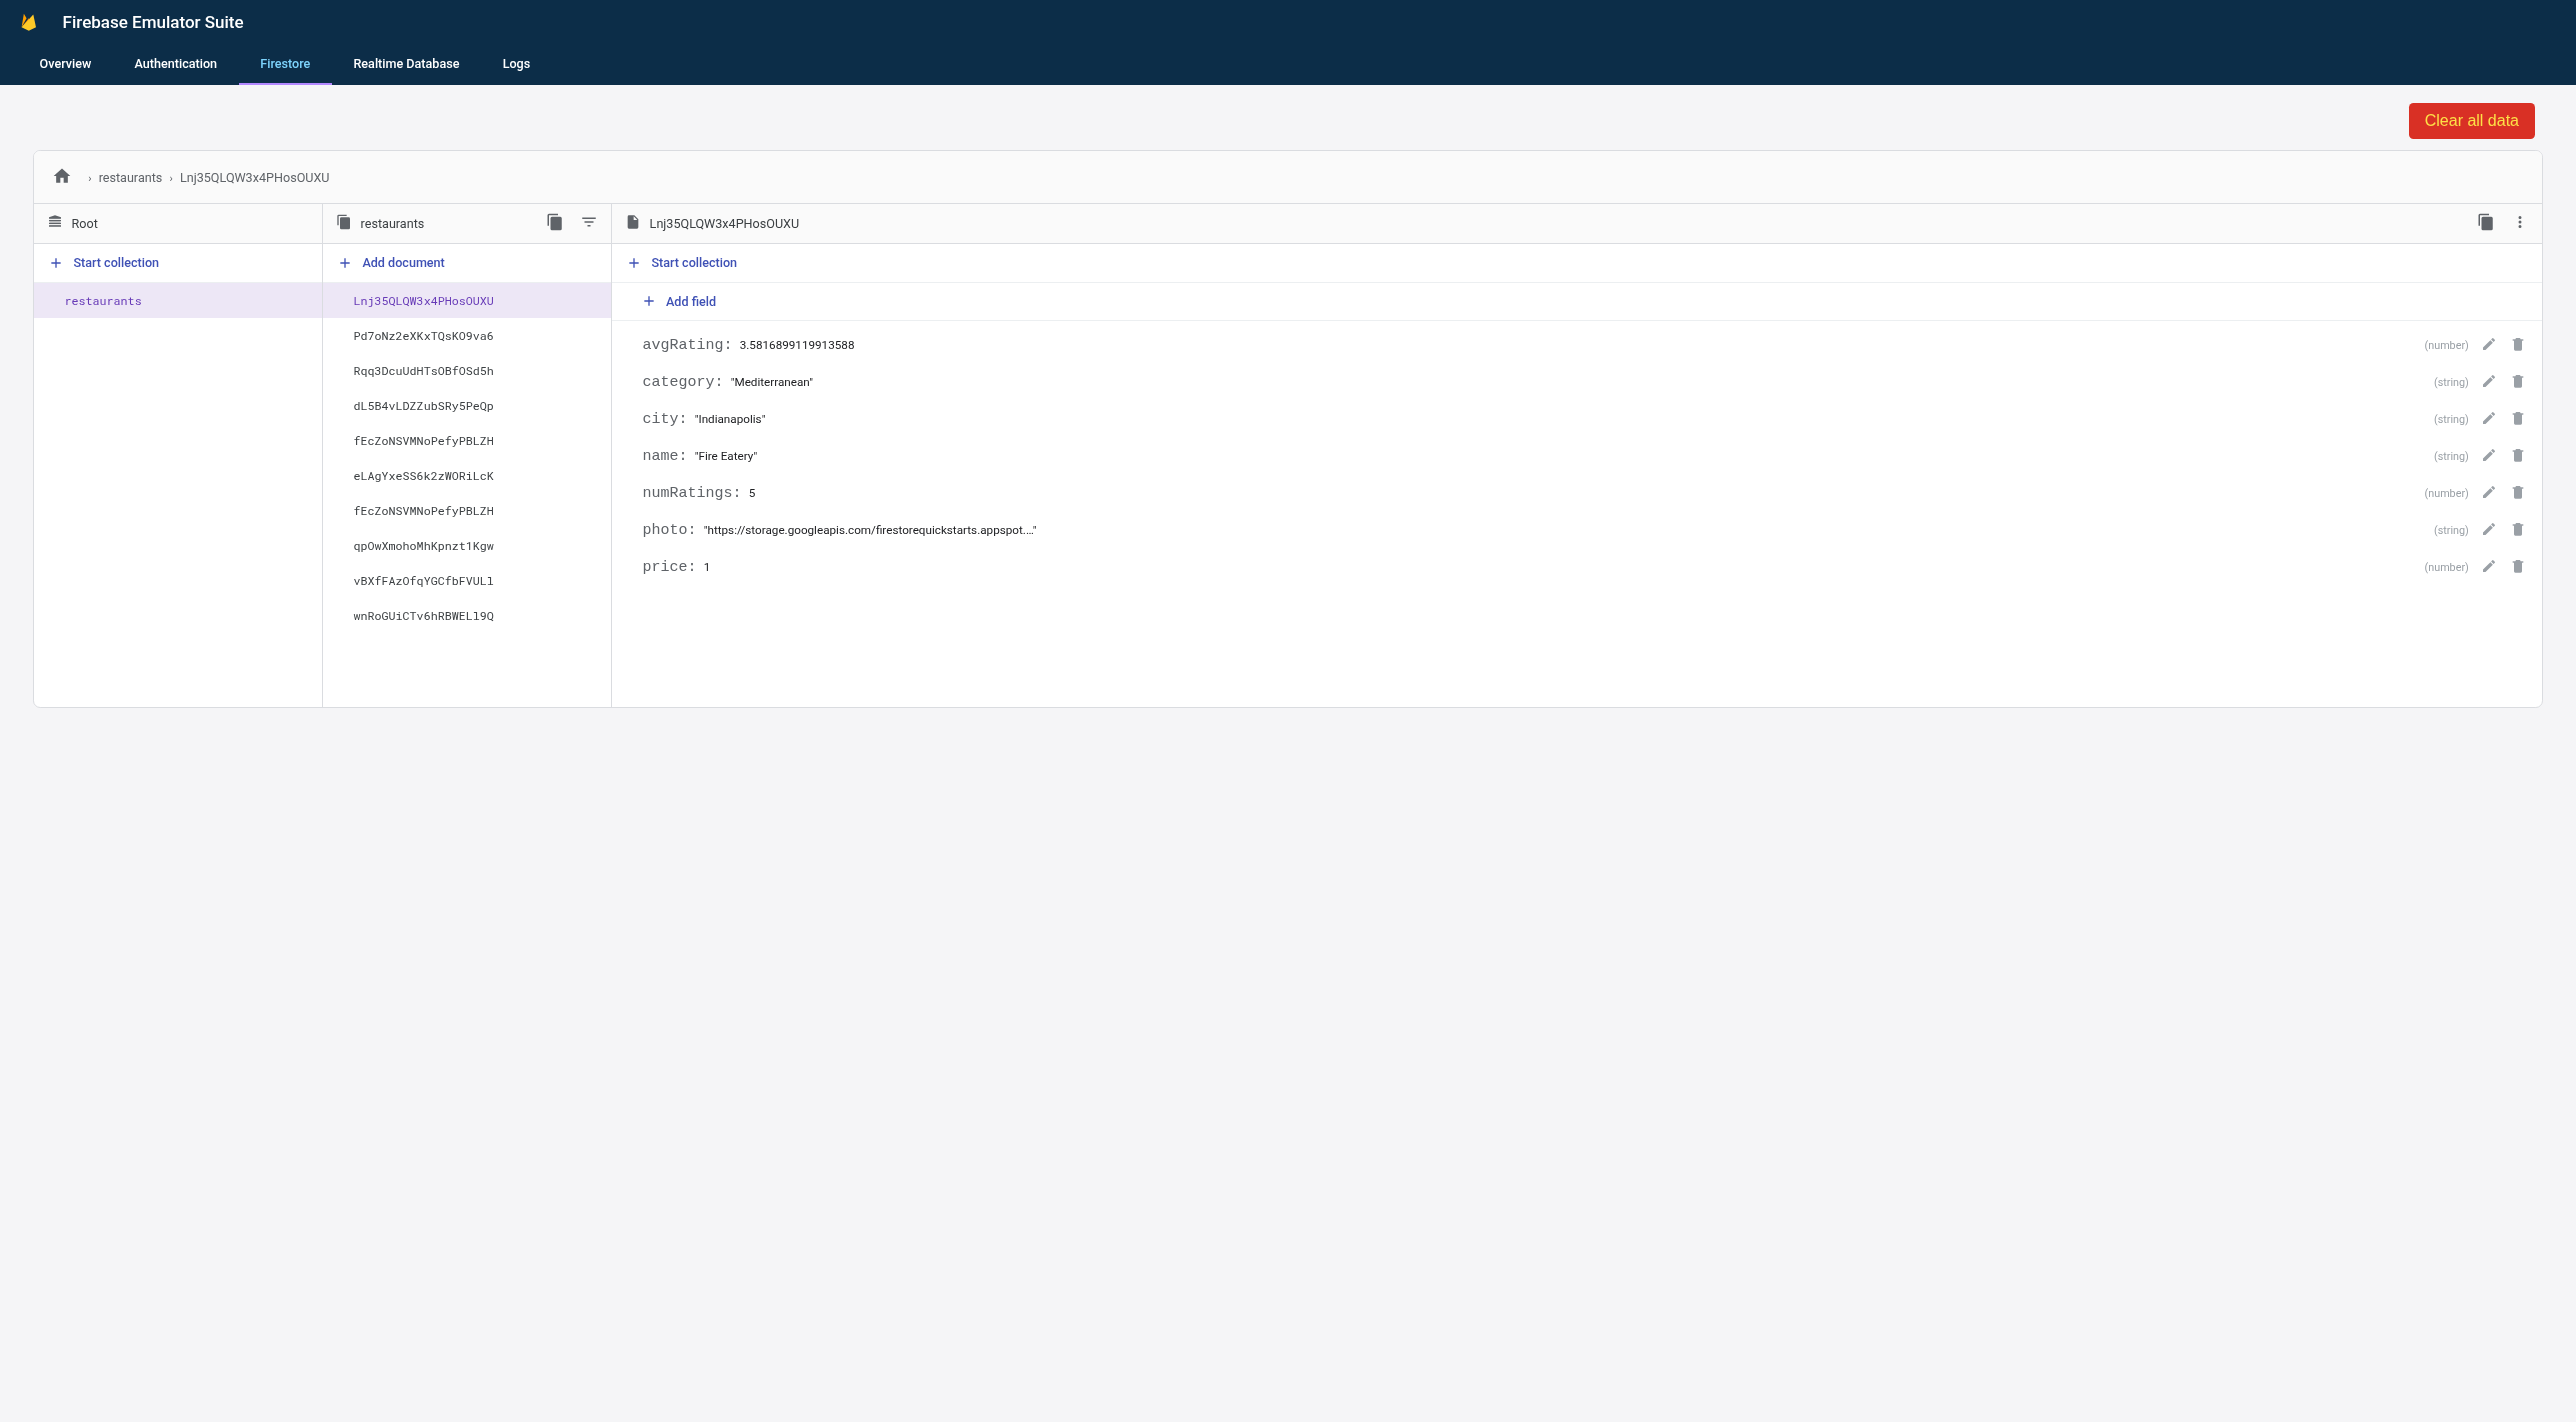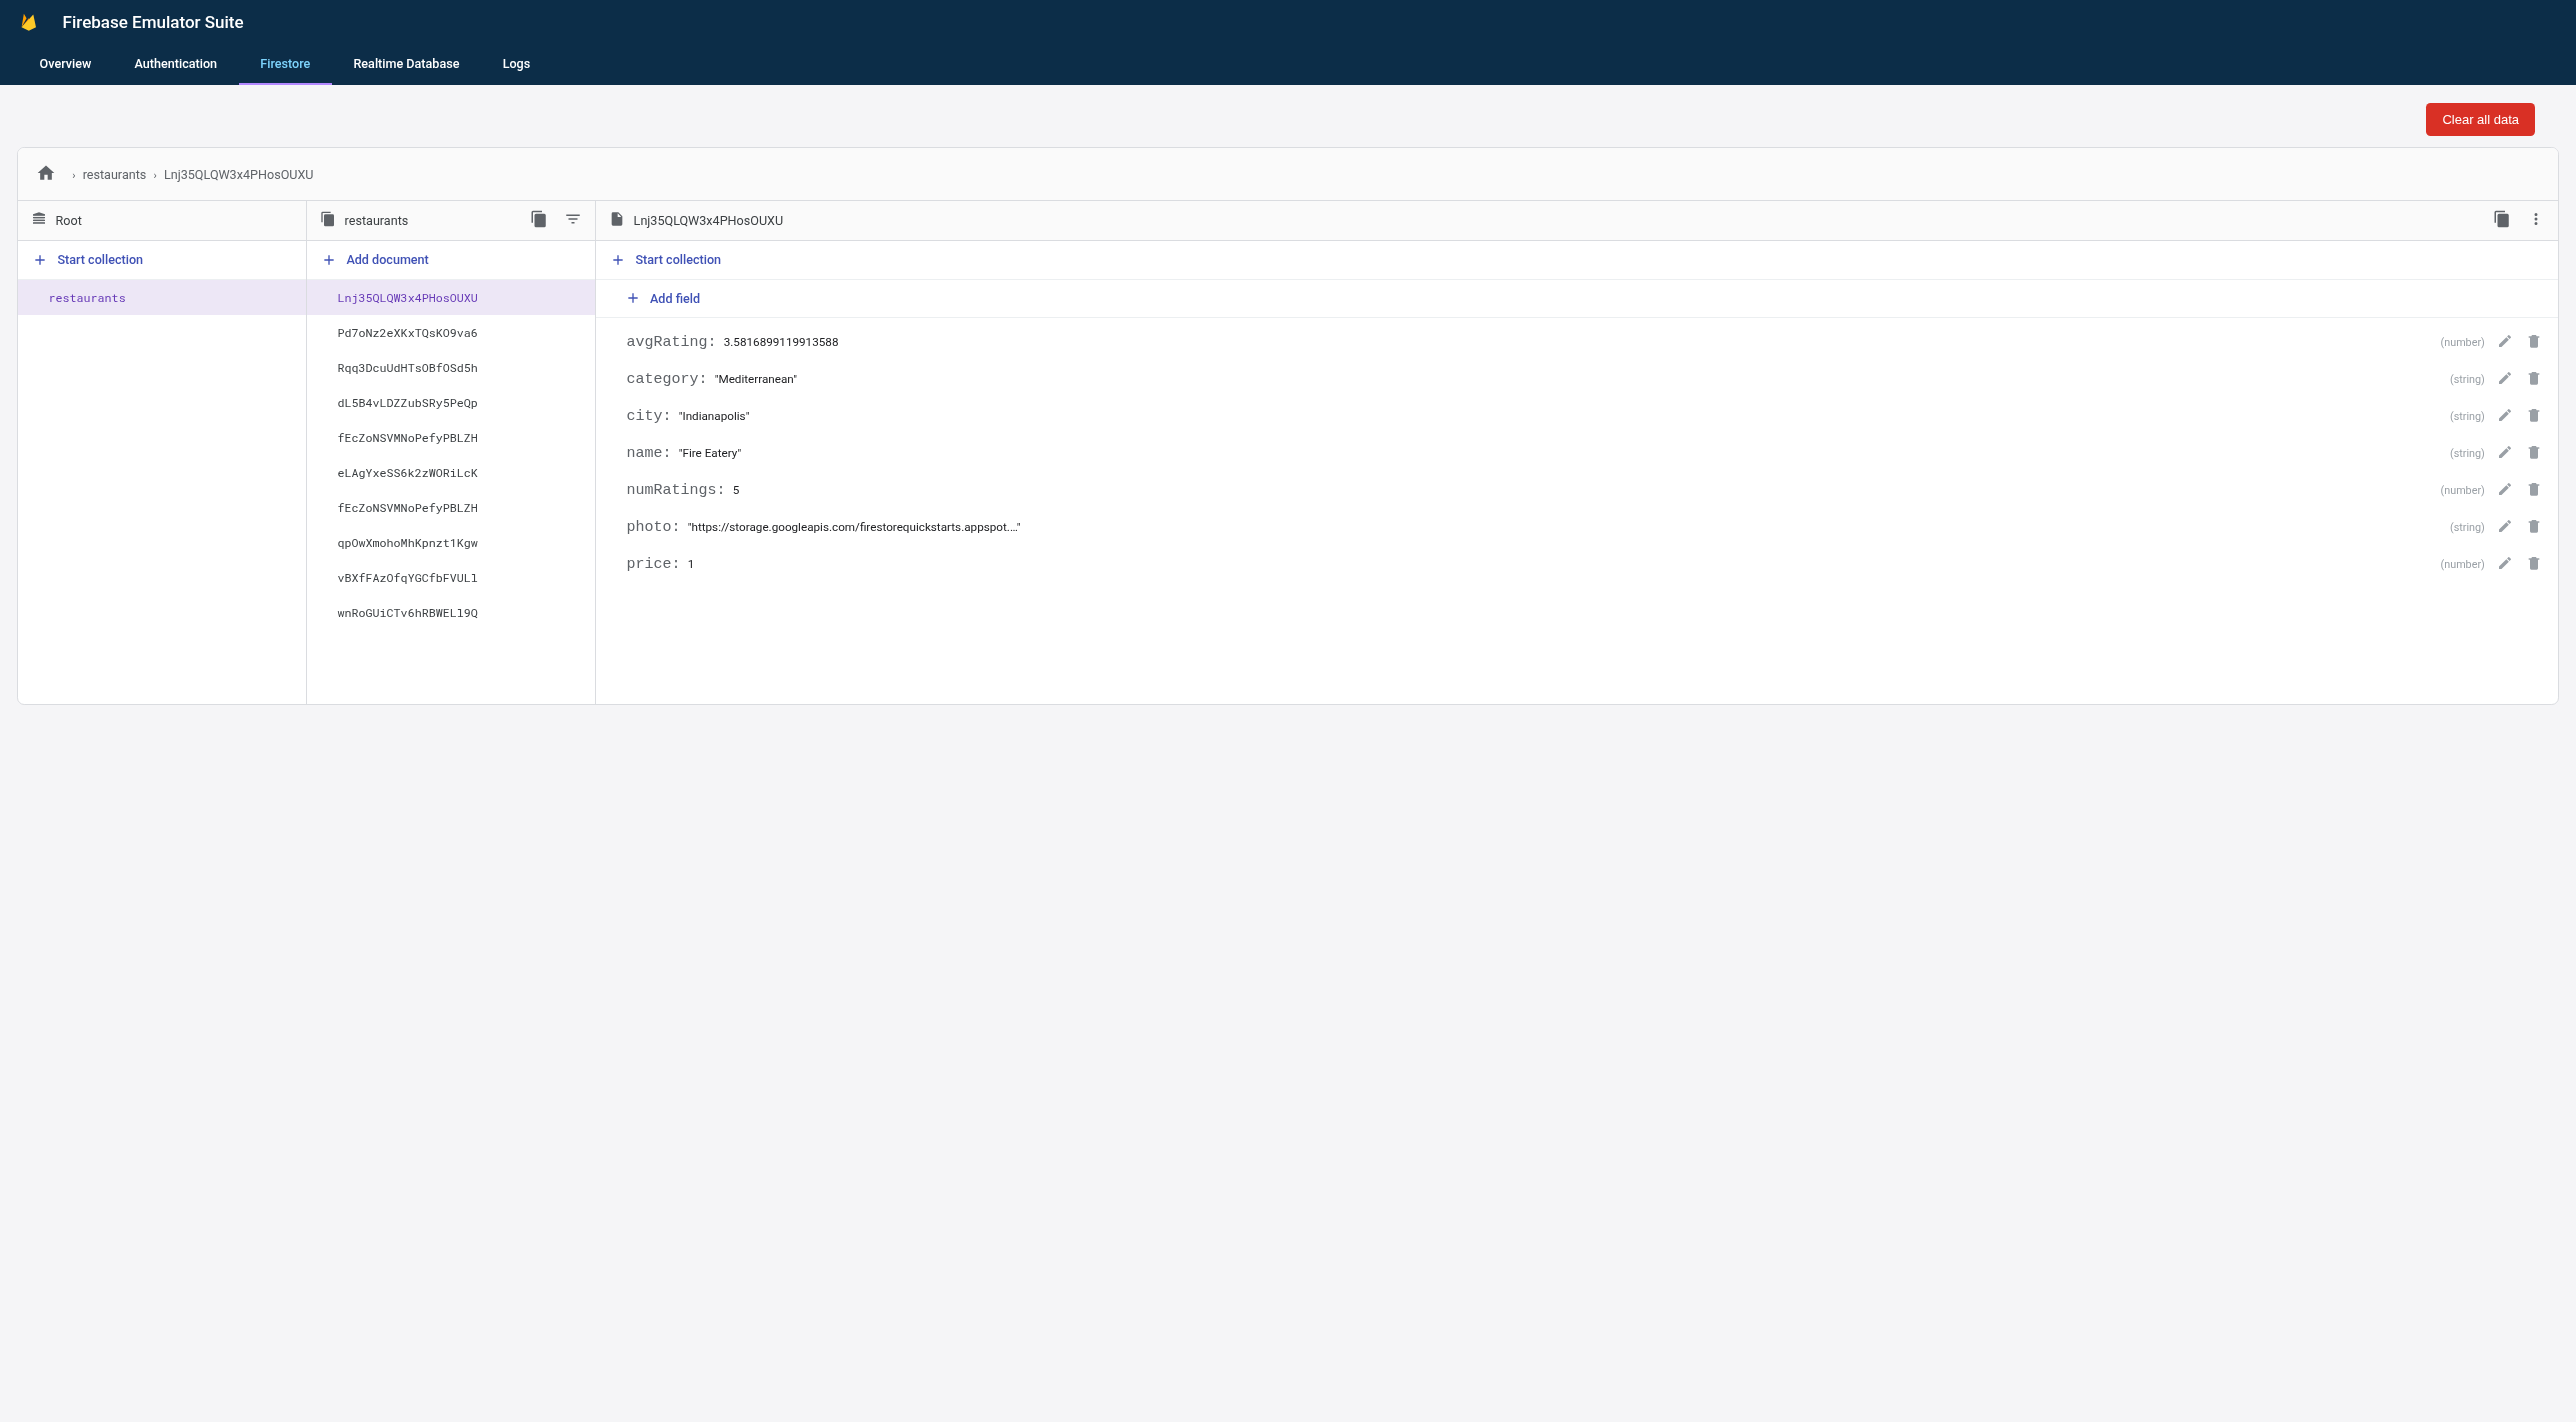--- a/index.html
+++ b/index.html
@@ -7,23 +7,23 @@
 
 .header { background: #0c2d48; color: #fff; }
 .header-top { display: flex; align-items: flex-end; padding: 10.8px 18px 0 18px; gap: 23px; }
 .logo-icon { width: 21.6px; height: 21.6px; }
 .app-title { font-size: 17px; font-weight: 500; }
 .tabs { display: flex; gap: 0; padding: 0 18px; margin-top: 10.8px; }
 .tab { padding: 12.6px 21.6px; font-size: 12.6px; font-weight: 500; color: #fff; cursor: pointer; border-bottom: 2.7px solid transparent; }
 .tab.active { color: #7dd3fc; border-bottom-color: #b388ff; }
 
 .toolbar { display: flex; justify-content: flex-end; padding: 18px 41px 10.8px; }
-.btn-danger { background: #d93025; color: #ffffff; border: none; border-radius: 4.5px; padding: 9px 16px; font-size: 13px; font-weight: 500; cursor: pointer; }
-
-.panel { margin: 0 17px 27px; background: #fff; border: 0.9px solid #dadce0; border-radius: 7.2px; overflow: hidden; }
+.btn-danger { background: #d93025; color: #fde047; border: none; border-radius: 4.5px; padding: 9px 16px; font-size: 16px; font-weight: 500; cursor: pointer; }
+
+.panel { margin: 0 33px 27px; background: #fff; border: 0.9px solid #dadce0; border-radius: 7.2px; overflow: hidden; }
 .breadcrumb { display: flex; align-items: center; gap: 9px; padding: 14.4px 18px; border-bottom: 0.9px solid #dadce0; color: #5f6368; background: #fafafa; }
 .breadcrumb .home-icon svg { width: 20px; height: 20px; fill: #5f6368; }
 .breadcrumb .chev { color: #5f6368; font-size: 10.8px; }
 .breadcrumb .crumb { font-size: 12.6px; color: #5f6368; }
 
 .columns { display: flex; height: 503px; }
 .col { border-right: 0.9px solid #dadce0; display: flex; flex-direction: column; overflow: hidden; }
 .col:last-child { border-right: none; }
 .col1 { flex: 0 0 289px; }
 .col2 { flex: 0 0 289px; }

